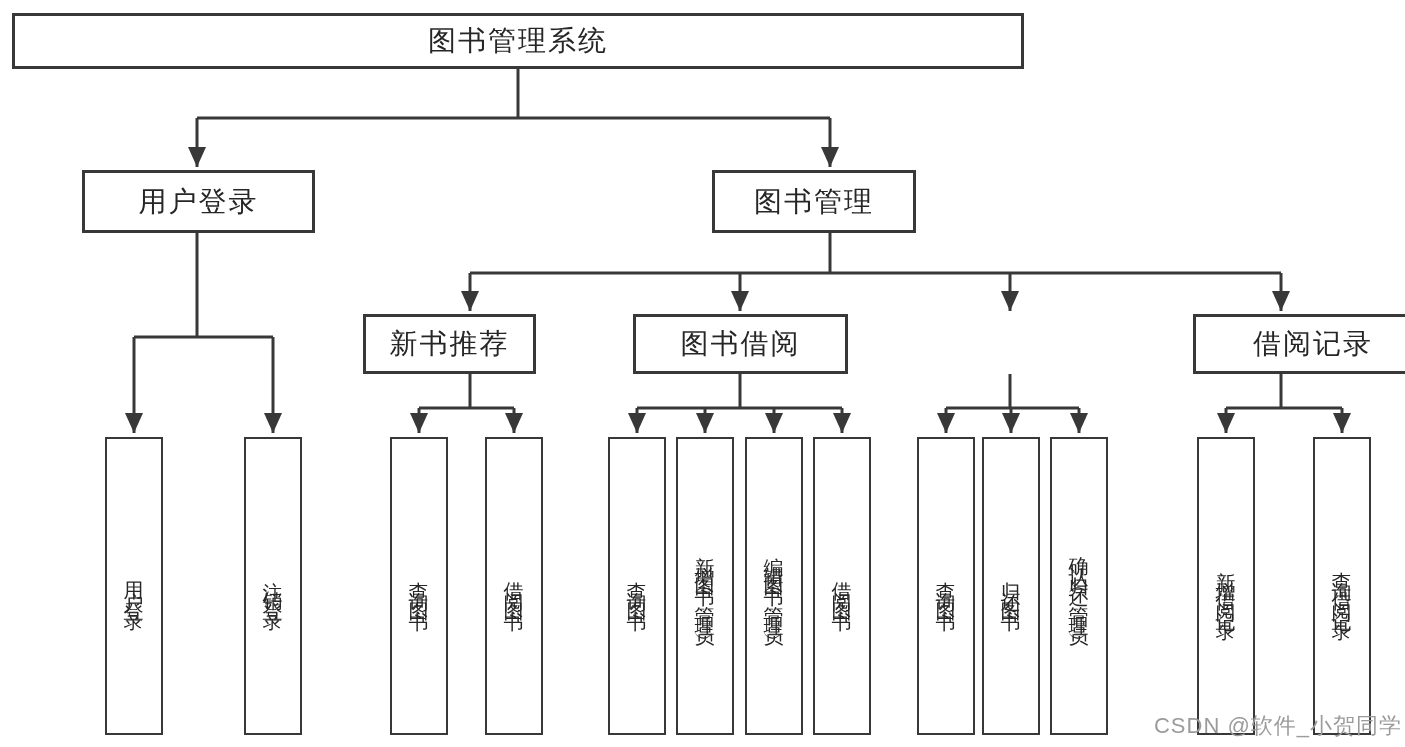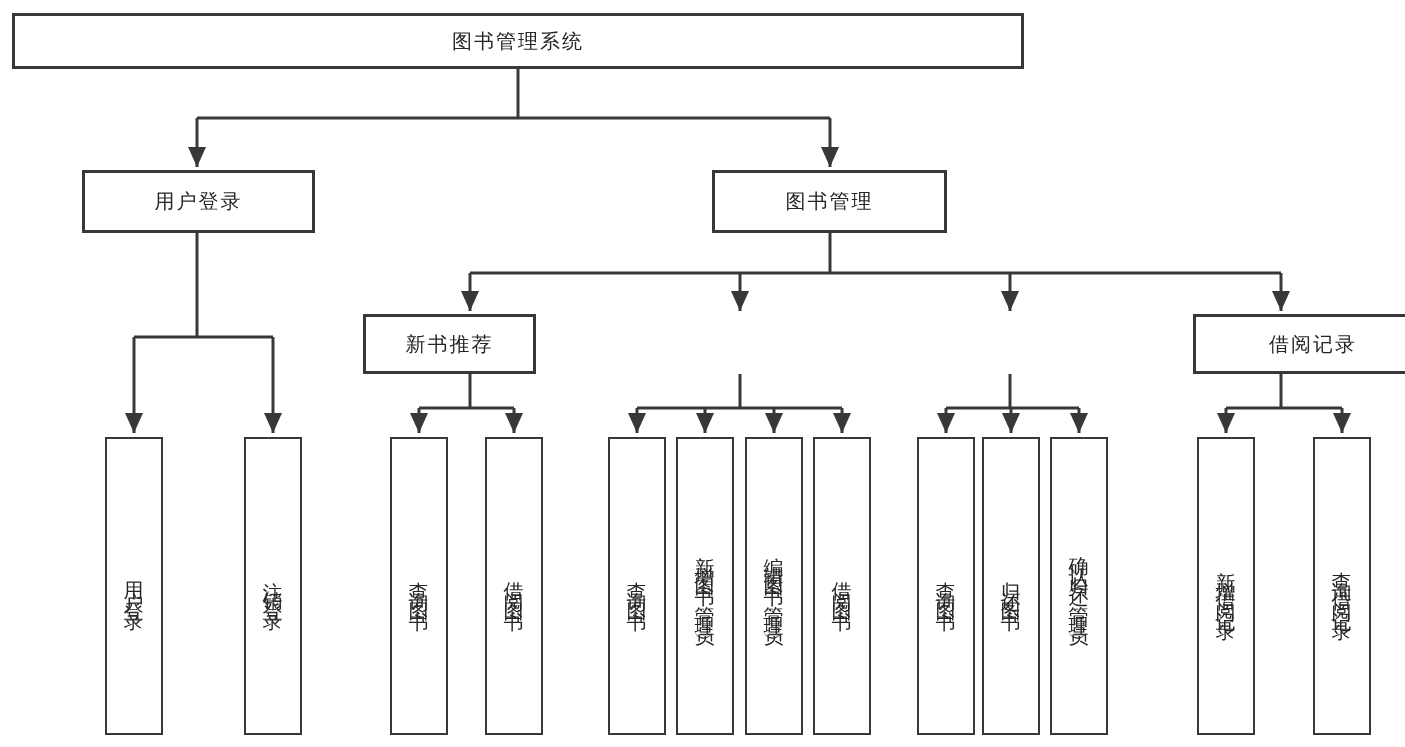--- a/index.html
+++ b/index.html
@@ -22,21 +22,21 @@
   .wires marker path{fill:var(--line);stroke:none;}
   .box{
     position:absolute;
     box-sizing:border-box;
     background:var(--box-bg);
     display:flex;align-items:center;justify-content:center;
     text-align:center;
   }
   .hbox{
     border:3px solid var(--line);
-    font-size:20px;
+    font-size:28px;
     letter-spacing:2px;
   }
   .vbox{
     border:2px solid var(--line);
     font-size:20px;
   }
   .vbox .lbl{
     writing-mode:vertical-rl;
     text-orientation:mixed;
     letter-spacing:10px;
@@ -105,26 +105,29 @@
     <path d="M1342 408 V433" marker-end="url(#arr)"></path>
   </svg>
 
   <div class="box hbox" style="left:12px;top:13px;width:1012px;height:56px">
     <span class="lbl">图书管理系统</span>
   </div>
 
   <div class="box hbox" style="left:82px;top:170px;width:233px;height:63px">
     <span class="lbl">用户登录</span>
   </div>
-  <div class="box hbox" style="left:712px;top:170px;width:235px;height:63px">
+  <div class="box hbox" style="left:712px;top:170px;width:204px;height:63px">
     <span class="lbl">图书管理</span>
   </div>
 
   <div class="box hbox" style="left:363px;top:314px;width:173px;height:60px">
     <span class="lbl">新书推荐</span>
+  </div>
+  <div class="box hbox" style="left:633px;top:314px;width:215px;height:60px">
+    <span class="lbl">图书借阅</span>
   </div>
   <div class="box hbox" style="left:1193px;top:314px;width:240px;height:60px">
     <span class="lbl">借阅记录</span>
   </div>
 
   <div class="box vbox" style="left:105px;top:437px;width:58px;height:298px">
     <span class="lbl">用户登录</span>
   </div>
   <div class="box vbox" style="left:244px;top:437px;width:58px;height:298px">
     <span class="lbl">注销登录</span>
@@ -160,14 +163,15 @@
     <span class="lbl">确认归还（管理员）</span>
   </div>
 
   <div class="box vbox" style="left:1197px;top:437px;width:58px;height:298px">
     <span class="lbl">新增借阅记录</span>
   </div>
   <div class="box vbox" style="left:1313px;top:437px;width:58px;height:298px">
     <span class="lbl">查询借阅记录</span>
   </div>
 
+  <div class="watermark">CSDN @软件_小贺同学</div>
 
 </div>
 
 </body></html>

